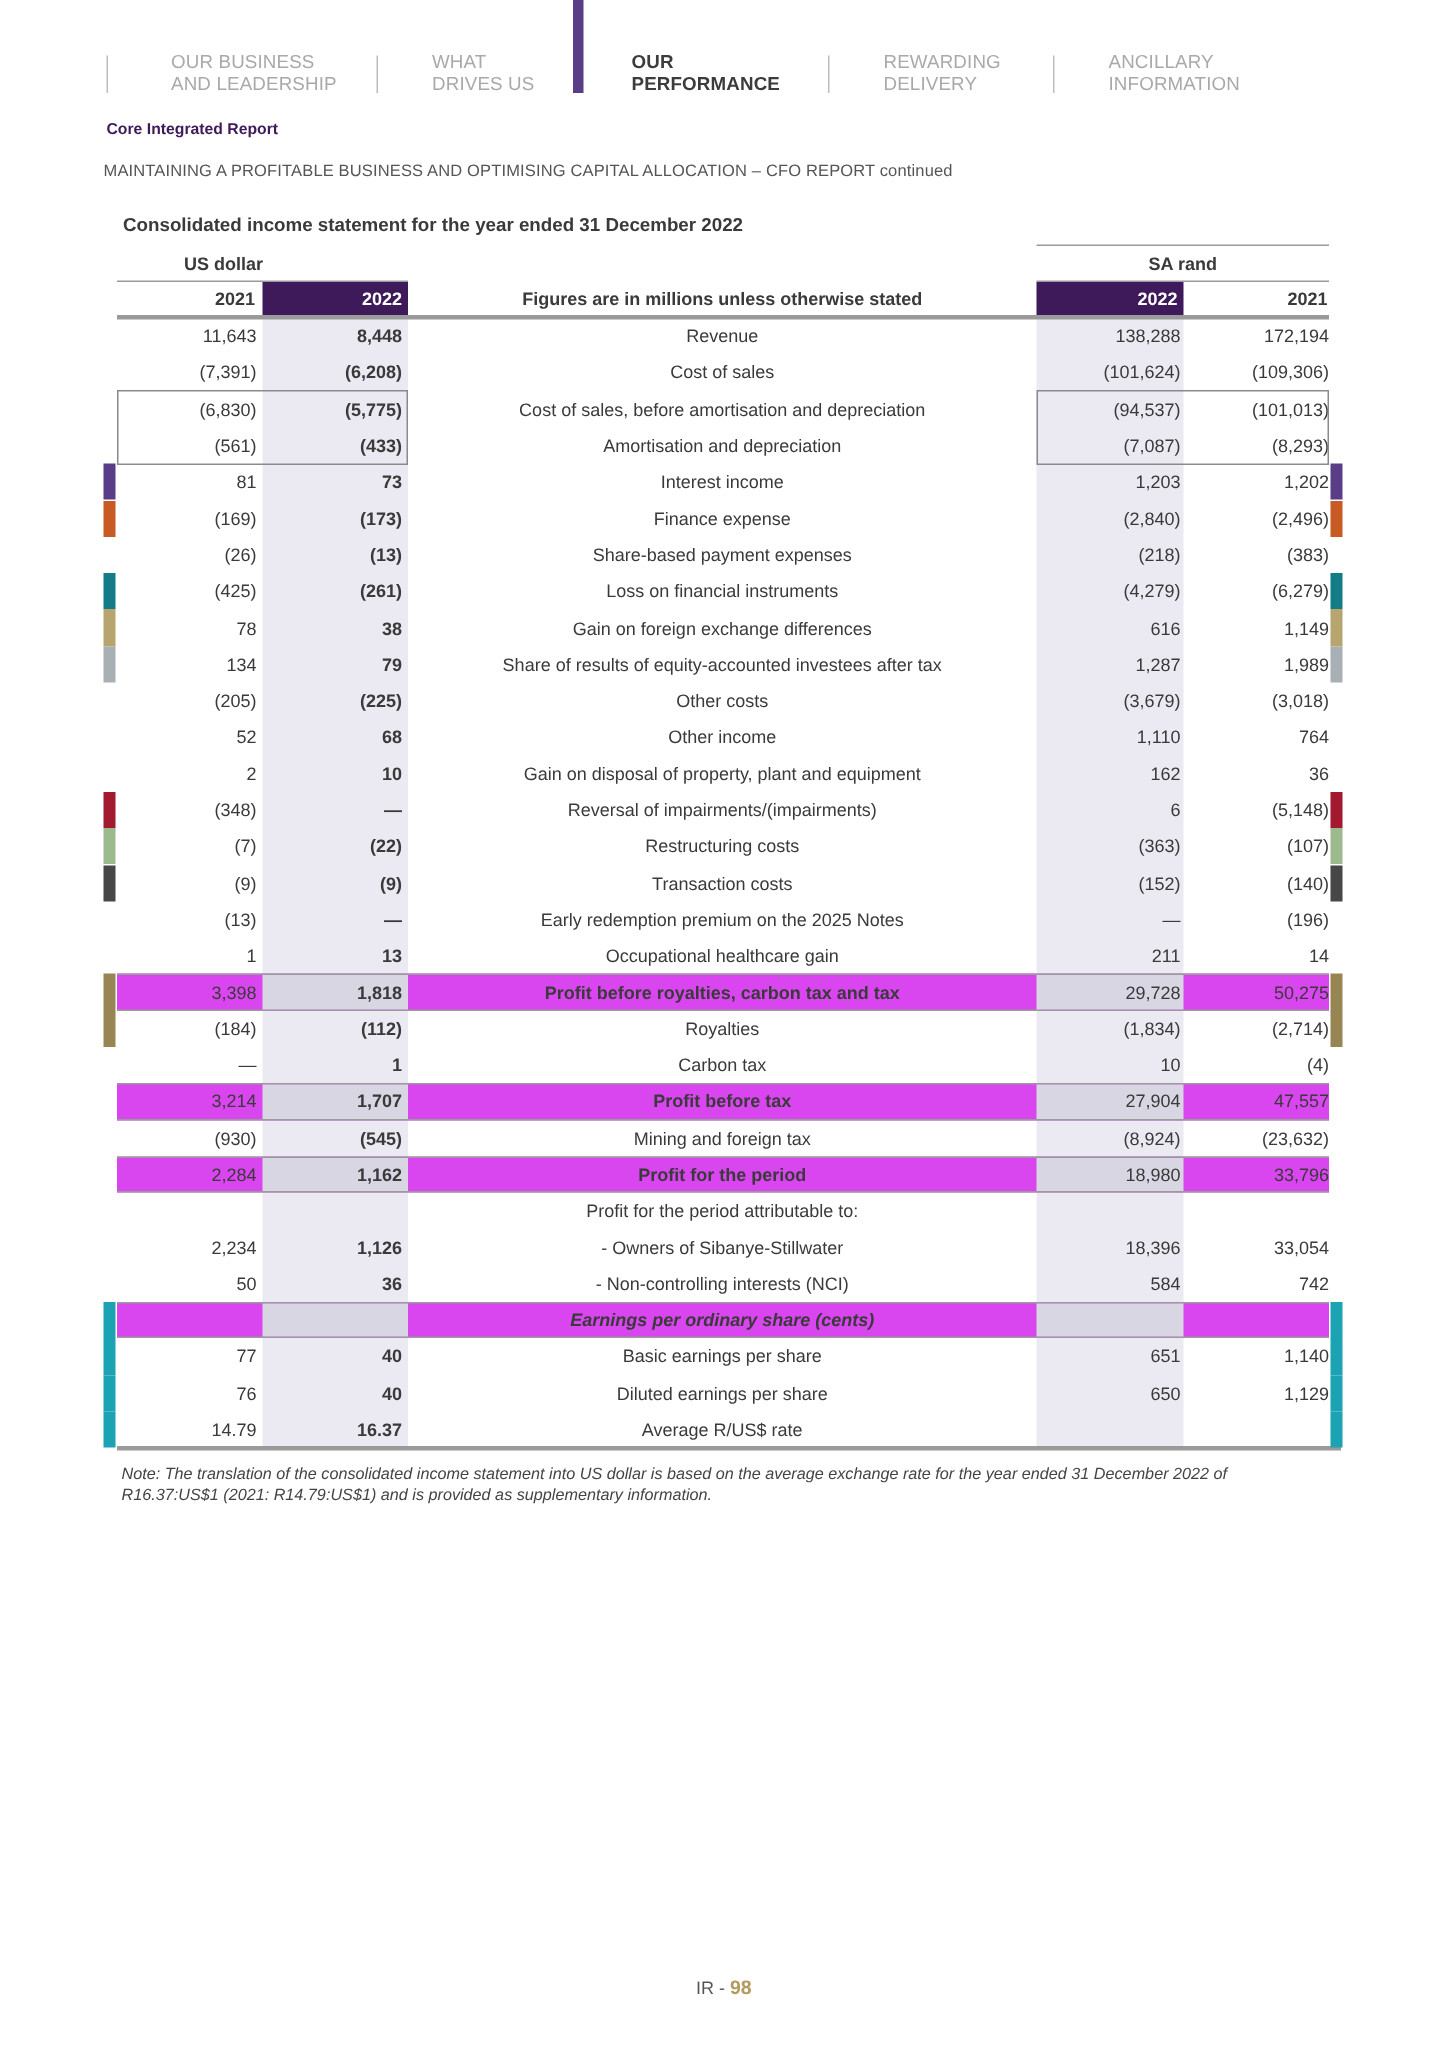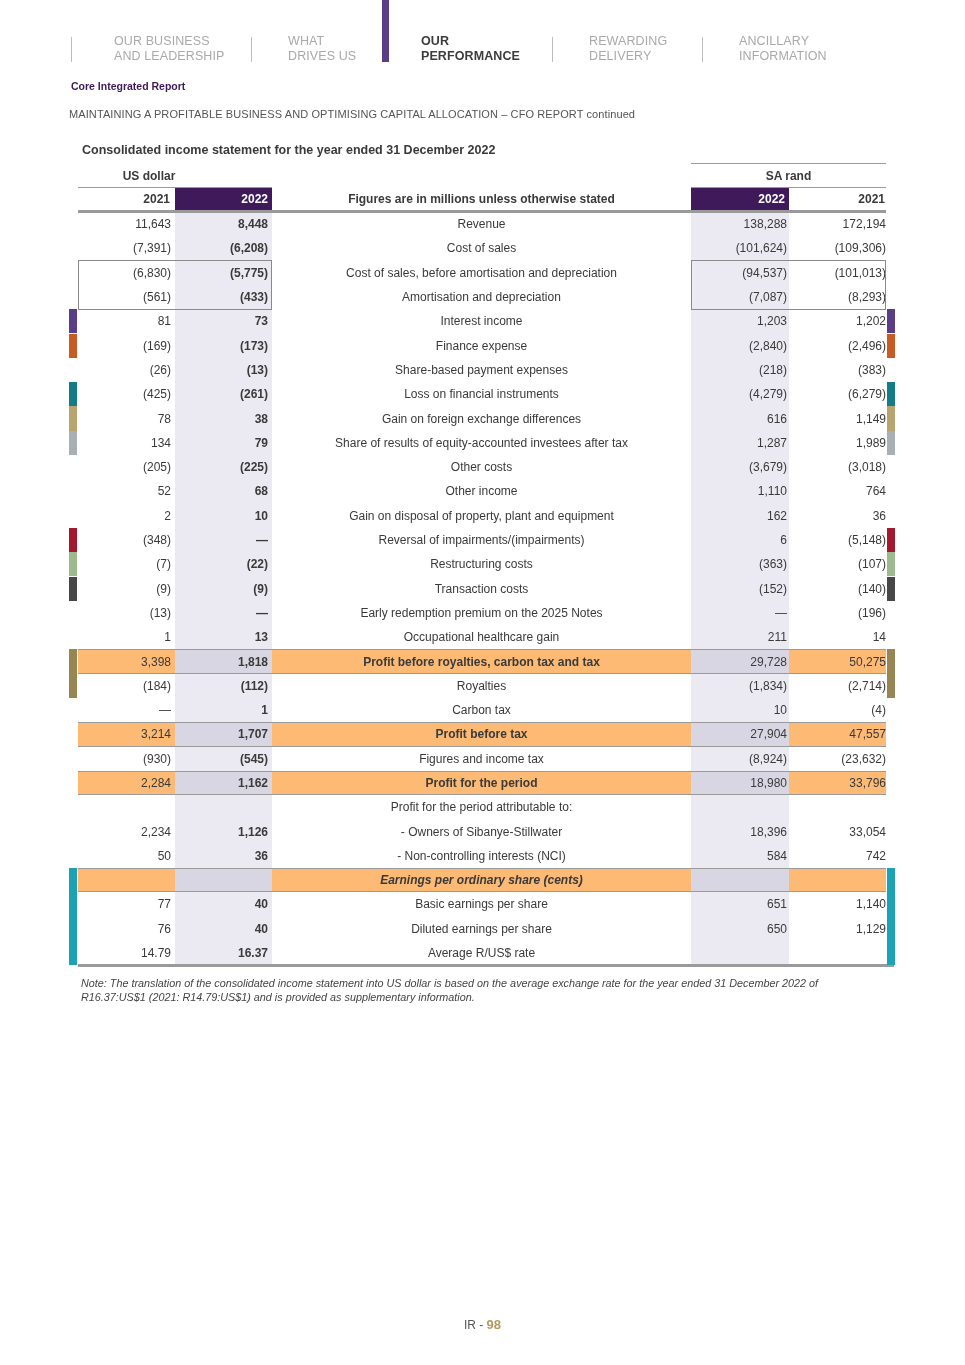--- a/index.html
+++ b/index.html
@@ -21,21 +21,21 @@
   
   .tbl { position: absolute; top: 160px; left: 78px; width: 808px; }
   .shade-col { position: absolute; background: #ebe9f1; }
   .row { position: absolute; left: 0; width: 808px; height: 24.3px; font-size: 12px; }
   .cell { position: absolute; top: 0; height: 100%; display: flex; align-items: center; white-space: nowrap; }
   .c-u21 { left: 0; width: 96px; justify-content: flex-end; padding-right: 3px; }
   .c-u22 { left: 97px; width: 97px; justify-content: flex-end; padding-right: 4px; font-weight: bold; }
   .c-lbl { left: 194px; width: 419px; justify-content: center; }
   .c-r22 { left: 613px; width: 98px; justify-content: flex-end; padding-right: 2px; font-weight: normal; }
   .c-r21 { left: 711px; width: 97px; justify-content: flex-end; padding-right: 0px; }
-  .row.sub { background: #fdba74; border-top: 1px solid #9a9a9a; border-bottom: 1px solid #9a9a9a; }
+  .row.sub { background: #d946ef; border-top: 1px solid #9a9a9a; border-bottom: 1px solid #9a9a9a; }
   .row.sub .c-lbl { font-weight: bold; }
   .row.sub .shade-in { position: absolute; top: 0; height: 100%; background: #d9d6e4; }
 
   .hdr-line { position: absolute; height: 1px; background: #9a9a9a; }
   .hdr-thick { position: absolute; height: 3px; background: #9a9a9a; }
   .hdr-purple { position: absolute; background: #3f1a5a; color: #fff; font-weight: bold; font-size: 12px; display: flex; align-items: center; justify-content: flex-end; padding-right: 4px; }
   .hdr-text { position: absolute; font-size: 12px; font-weight: bold; color: #3a3a3a; display: flex; align-items: center; }
 
   .box { position: absolute; border: 1px solid #8a8a8a; }
 
@@ -255,21 +255,21 @@
         <div class="shade-in" style="left: 613px; width: 98px;"></div>
         <div class="cell c-u21" style="position: absolute;">3,214</div>
         <div class="cell c-u22" style="position: absolute;">1,707</div>
         <div class="cell c-lbl" style="position: absolute;">Profit before tax</div>
         <div class="cell c-r22" style="position: absolute;">27,904</div>
         <div class="cell c-r21" style="position: absolute;">47,557</div>
       </div>
       <div class="row" style="top: 586.6px;">
         <div class="cell c-u21" style="position: absolute;">(930)</div>
         <div class="cell c-u22" style="position: absolute;">(545)</div>
-        <div class="cell c-lbl" style="position: absolute;">Figures and income tax</div>
+        <div class="cell c-lbl" style="position: absolute;">Mining and foreign tax</div>
         <div class="cell c-r22" style="position: absolute;">(8,924)</div>
         <div class="cell c-r21" style="position: absolute;">(23,632)</div>
       </div>
       <div class="row sub" style="top: 610.9px;">
         <div class="shade-in" style="left: 97px; width: 97px;"></div>
         <div class="shade-in" style="left: 613px; width: 98px;"></div>
         <div class="cell c-u21" style="position: absolute;">2,284</div>
         <div class="cell c-u22" style="position: absolute;">1,162</div>
         <div class="cell c-lbl" style="position: absolute;">Profit for the period</div>
         <div class="cell c-r22" style="position: absolute;">18,980</div>

